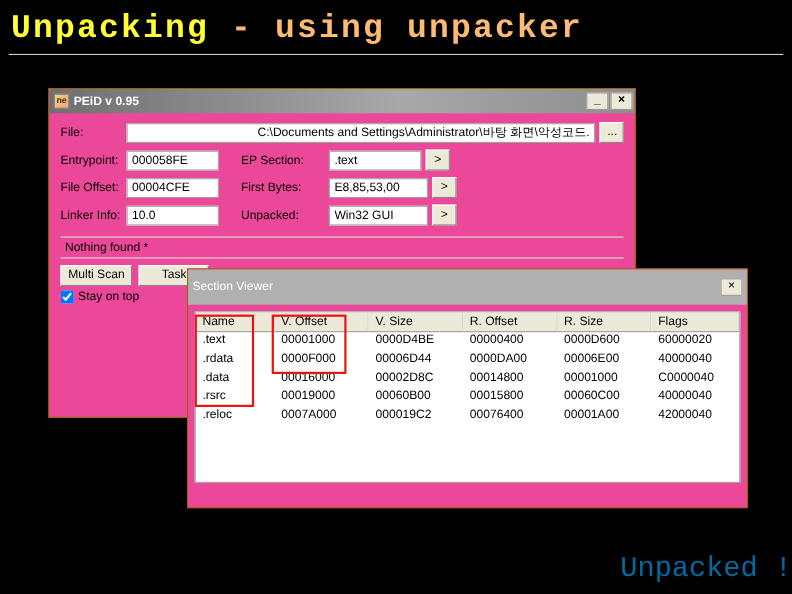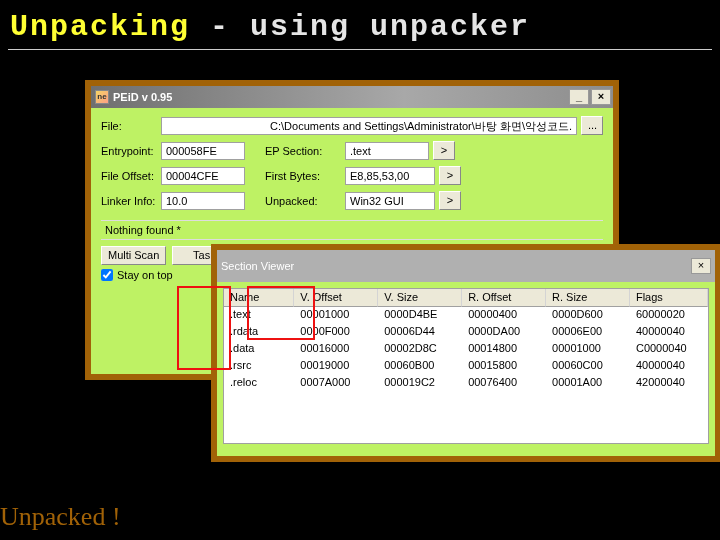--- a/index.html
+++ b/index.html
@@ -14,32 +14,31 @@
     overflow: hidden;
   }
   .slide-title {
     font-family: "Courier New", monospace;
     font-weight: bold;
     font-size: 30px;
     color: #ffff33;
     padding: 10px 10px 5px 10px;
     letter-spacing: 2px;
   }
-  .slide-title .after { color: #e5e5e5; }
+  .slide-title .after { color: #fdba74; }
   .title-underline {
     height: 1px;
     background: #ccc;
     margin: 0 8px 8px 8px;
   }
   .window {
     position: absolute;
-    background: #bef264;
-    border: 6px solid #a16207;
+    background: #ec4899;
+    border: 1px solid #a16207;
     box-shadow: 1px 1px 0 rgba(0,0,0,0.4);
-    margin-left: 41px;
   }
   .peid-window {
     left: 44px; top: 80px;
     width: 534px;
     height: 300px;
   }
   .titlebar {
     height: 22px;
     background: linear-gradient(to right, #6f6f6f, #a8a8a8 60%, #8d8d8d);
     display: flex;
@@ -164,23 +163,23 @@
   }
   .rr1 { left: 177px; top: 286px; width: 54px; height: 84px; }
   .rr2 { left: 247px; top: 286px; width: 68px; height: 54px; }
   .sv-close-row { text-align: center; padding: 4px 0; }
   .sv-close-row .btn { width: 70px; }
 
   .unpacked-label {
     position: absolute;
     left: 0; bottom: 8px;
     width: 720px;
-    text-align: left;
-    color: #a16207;
-    font-family: Liberation Serif, serif;
+    text-align: right;
+    color: #0369a1;
+    font-family: Liberation Mono, monospace;
     font-size: 26px;
   }
 </style>
 </head>
 <body>
 
 <div class="slide-title">
   <span>Unpacking</span><span class="after"> - using unpacker</span>
 </div>
 <div class="title-underline"></div>

